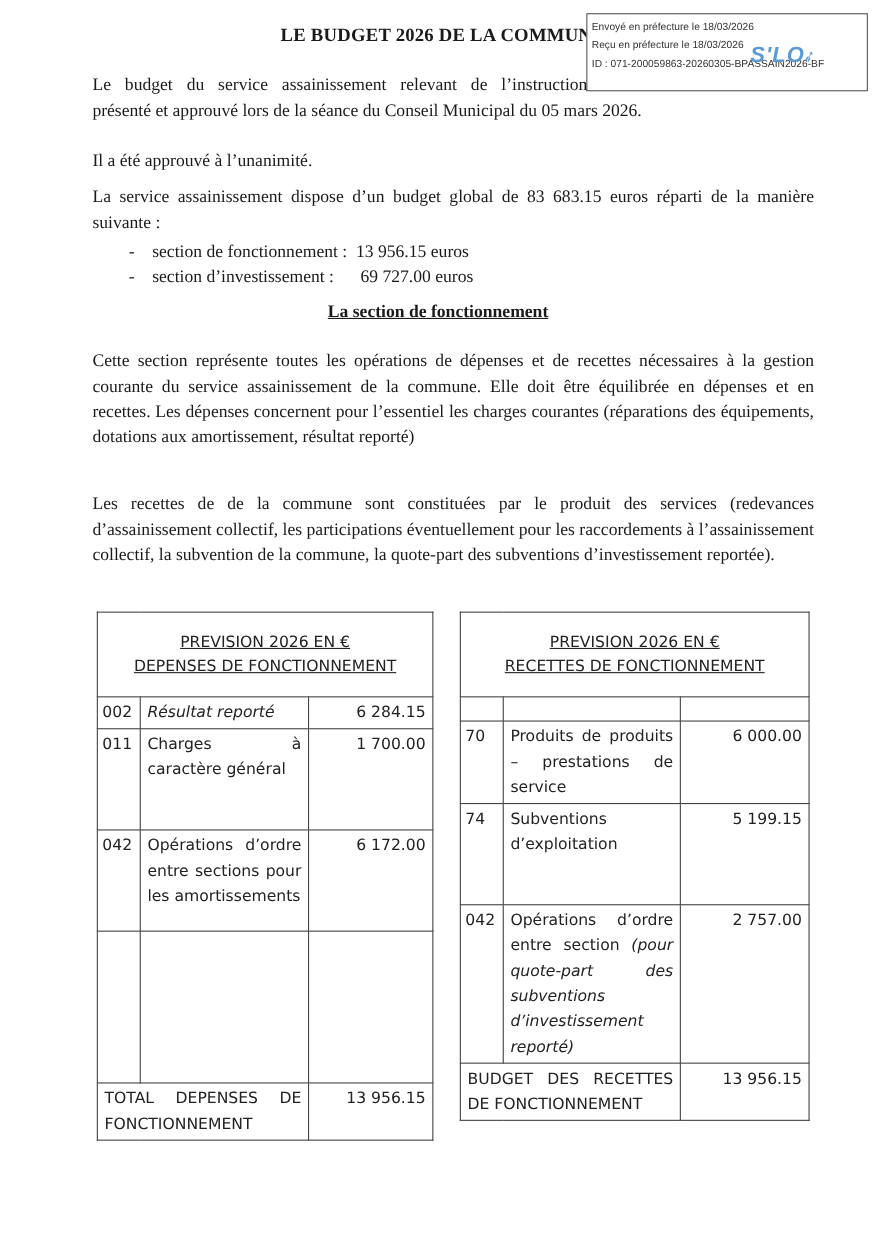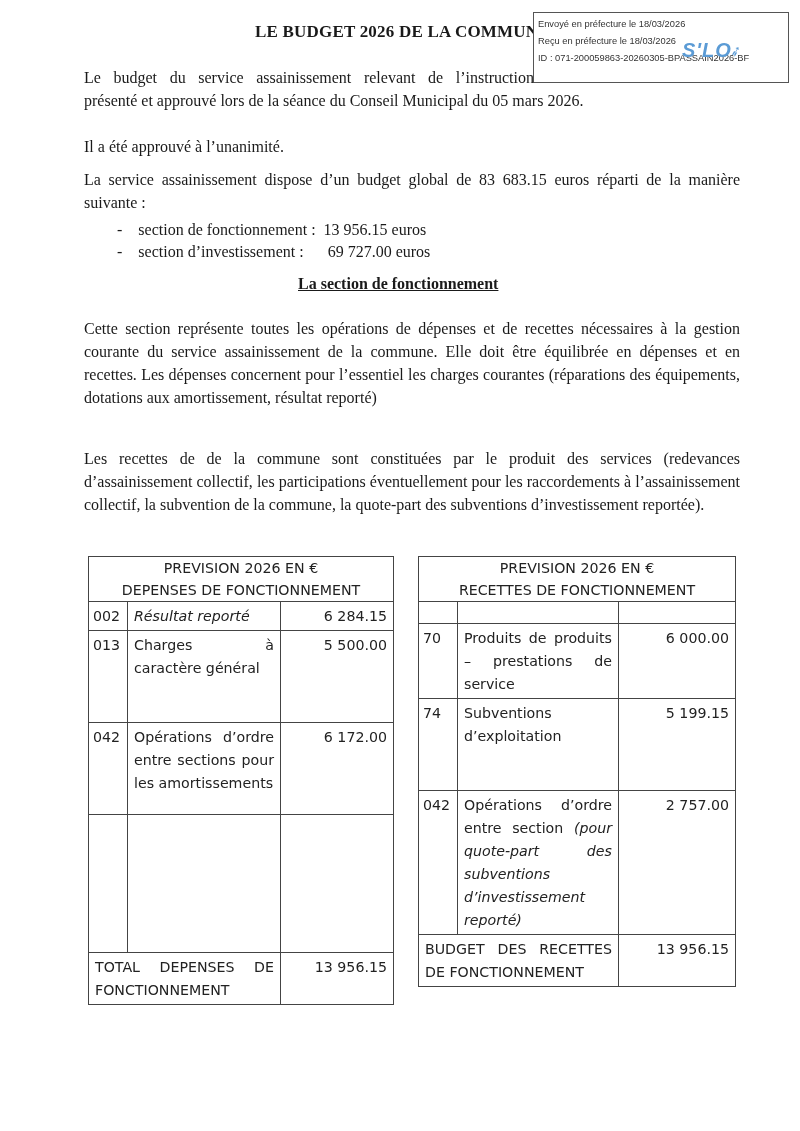--- a/index.html
+++ b/index.html
@@ -15,21 +15,21 @@
 
   .para { position: absolute; left: 84px; width: 656px; font-size: 16px; line-height: 23px; text-align: justify; }
   .para p { margin: 0; }
   .bullets { position: absolute; left: 117px; font-size: 16px; line-height: 22px; }
   .bullets .b { white-space: pre; }
 
   .section-title { position: absolute; left: 298px; top: 275px; font-size: 16px; font-weight: bold; text-decoration: underline; }
 
   table.budget { position: absolute; border-collapse: collapse; font-family: "DejaVu Sans", "Liberation Sans", sans-serif; font-size: 14.2px; color: #222; }
   table.budget td { border: 1px solid #444; vertical-align: top; padding: 3px 6px 2px 6px; line-height: 23px; }
-  table.budget .head td { text-align: center; border-bottom: 1px solid #444; padding: 0 4px; line-height: 22px; }
+  table.budget .head td { text-align: center; border-bottom: 1px solid #444; padding: 16px 4px; line-height: 22px; text-decoration: underline; }
   table.budget .code { width: 30px; padding-left: 4px; padding-right: 4px; }
   table.budget .label { text-align: justify; text-align-last: left; }
   table.budget .amount { text-align: right; }
   .it { font-style: italic; }
 
   #tbl-dep { left: 88px; top: 556px; width: 306px; }
   #tbl-rec { left: 418px; top: 556px; width: 318px; }
 </style>
 </head>
 <body>
@@ -79,23 +79,23 @@
       <div>PREVISION 2026 EN €</div>
       <div>DEPENSES DE FONCTIONNEMENT</div>
     </td>
   </tr>
   <tr>
     <td class="code">002</td>
     <td class="label" style="width:140px;font-style:italic;">Résultat reporté</td>
     <td class="amount">6 284.15</td>
   </tr>
   <tr style="height:92px;">
-    <td class="code">013</td>
+    <td class="code">011</td>
     <td class="label">Charges à caractère général</td>
-    <td class="amount">5 500.00</td>
+    <td class="amount">1 700.00</td>
   </tr>
   <tr style="height:92px;">
     <td class="code">042</td>
     <td class="label">Opérations d’ordre entre sections pour les amortissements</td>
     <td class="amount">6 172.00</td>
   </tr>
   <tr style="height:138px;">
     <td class="code"></td>
     <td class="label"></td>
     <td class="amount"></td>

